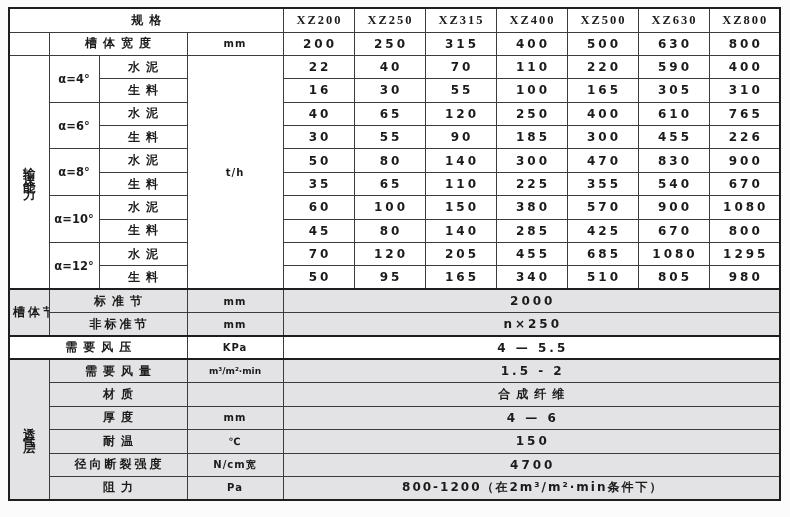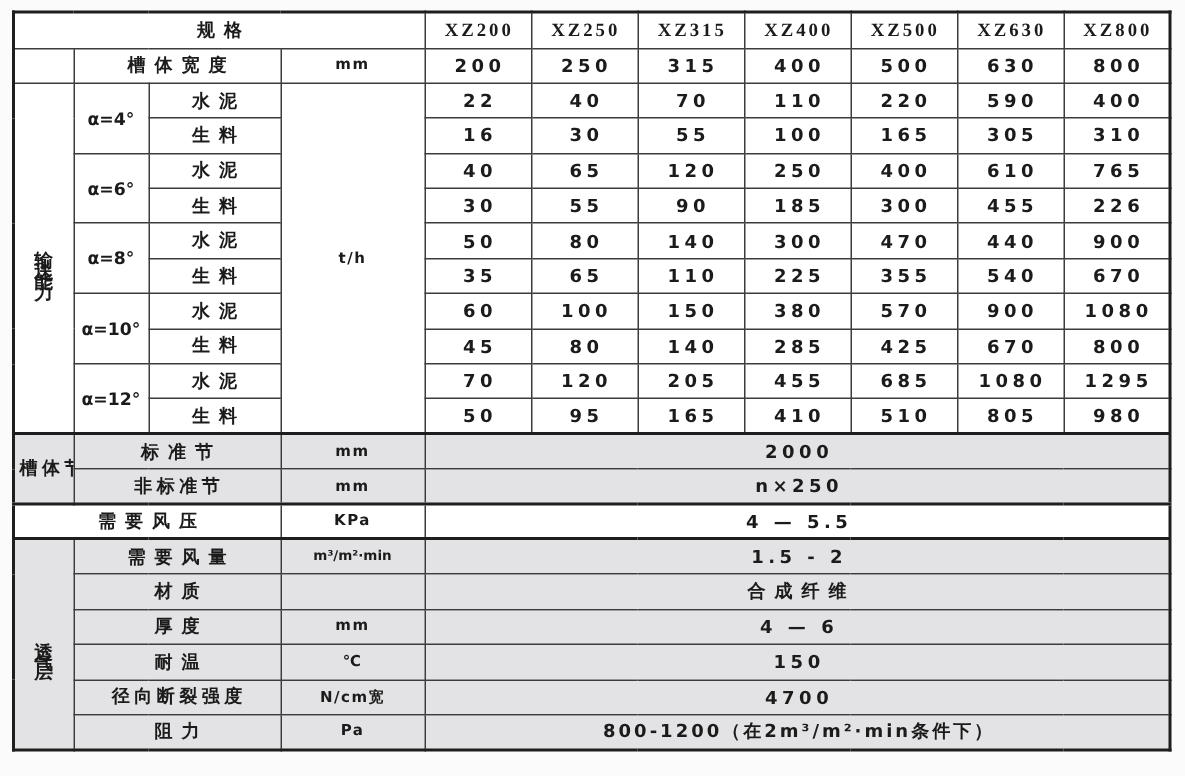--- a/index.html
+++ b/index.html
@@ -146,21 +146,21 @@
   </tr>
 
   <tr>
     <td rowspan="2" class="angle">α=8°</td>
     <td class="cn">水泥</td>
     <td class="num">50</td>
     <td class="num">80</td>
     <td class="num">140</td>
     <td class="num">300</td>
     <td class="num">470</td>
-    <td class="num">440</td>
+    <td class="num">830</td>
     <td class="num">900</td>
   </tr>
 
   <tr>
     <td class="cn">生料</td>
     <td class="num">35</td>
     <td class="num">65</td>
     <td class="num">110</td>
     <td class="num">225</td>
     <td class="num">355</td>
@@ -201,21 +201,21 @@
     <td class="num">685</td>
     <td class="num">1080</td>
     <td class="num">1295</td>
   </tr>
 
   <tr>
     <td class="cn">生料</td>
     <td class="num">50</td>
     <td class="num">95</td>
     <td class="num">165</td>
-    <td class="num">410</td>
+    <td class="num">340</td>
     <td class="num">510</td>
     <td class="num">805</td>
     <td class="num">980</td>
   </tr>
 
   <tr class="sec-top">
     <td rowspan="2" class="cn2 shaded">槽体节长</td>
     <td colspan="2" class="cn shaded">标准节</td>
     <td class="unit shaded">mm</td>
     <td colspan="7" class="num shaded">2000</td>

